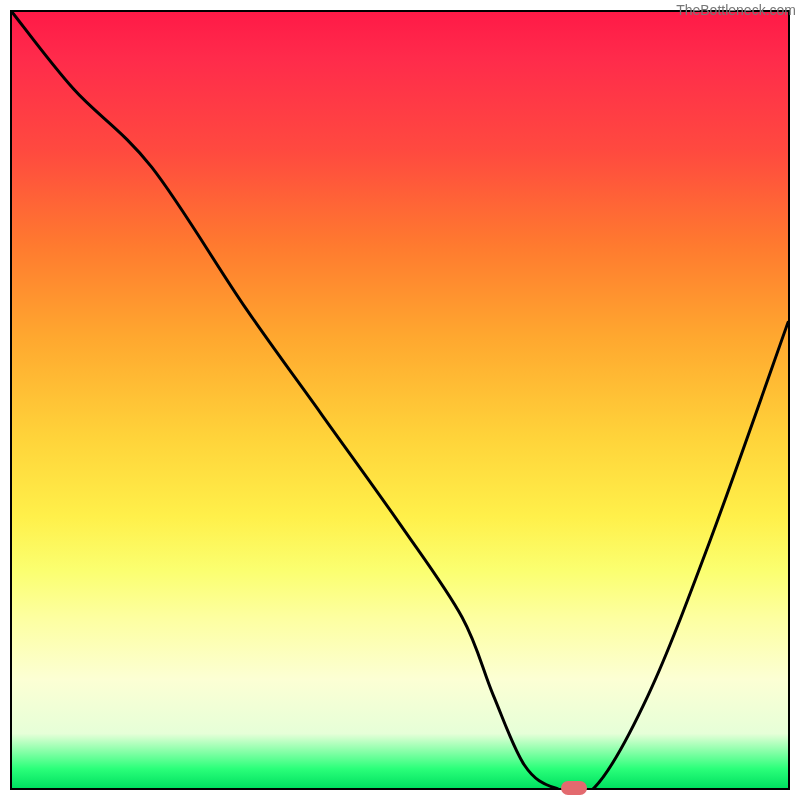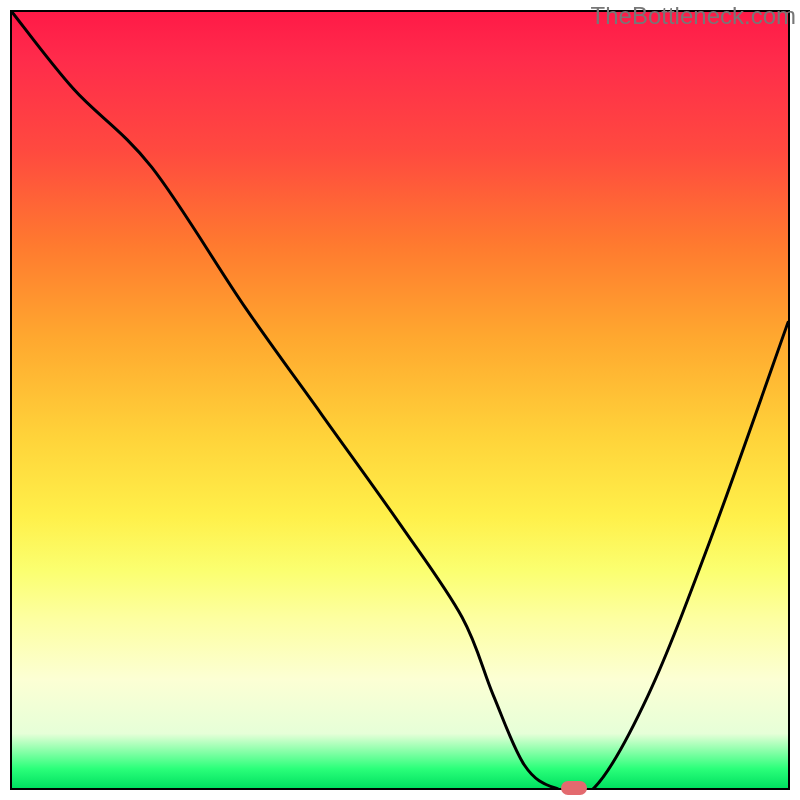--- a/index.html
+++ b/index.html
@@ -8,21 +8,21 @@
     height: 800px;
     background: #ffffff;
     font-family: Arial, sans-serif;
     position: relative;
     overflow: hidden;
   }
   .attribution {
     position: absolute;
     top: 2px;
     right: 4px;
-    font-size: 24px;
+    font-size: 14px;
     color: #777;
     z-index: 10;
     margin-left: 39px;
   }
   .plot-area {
     position: absolute;
     left: 10px;
     top: 10px;
     width: 780px;
     height: 780px;

